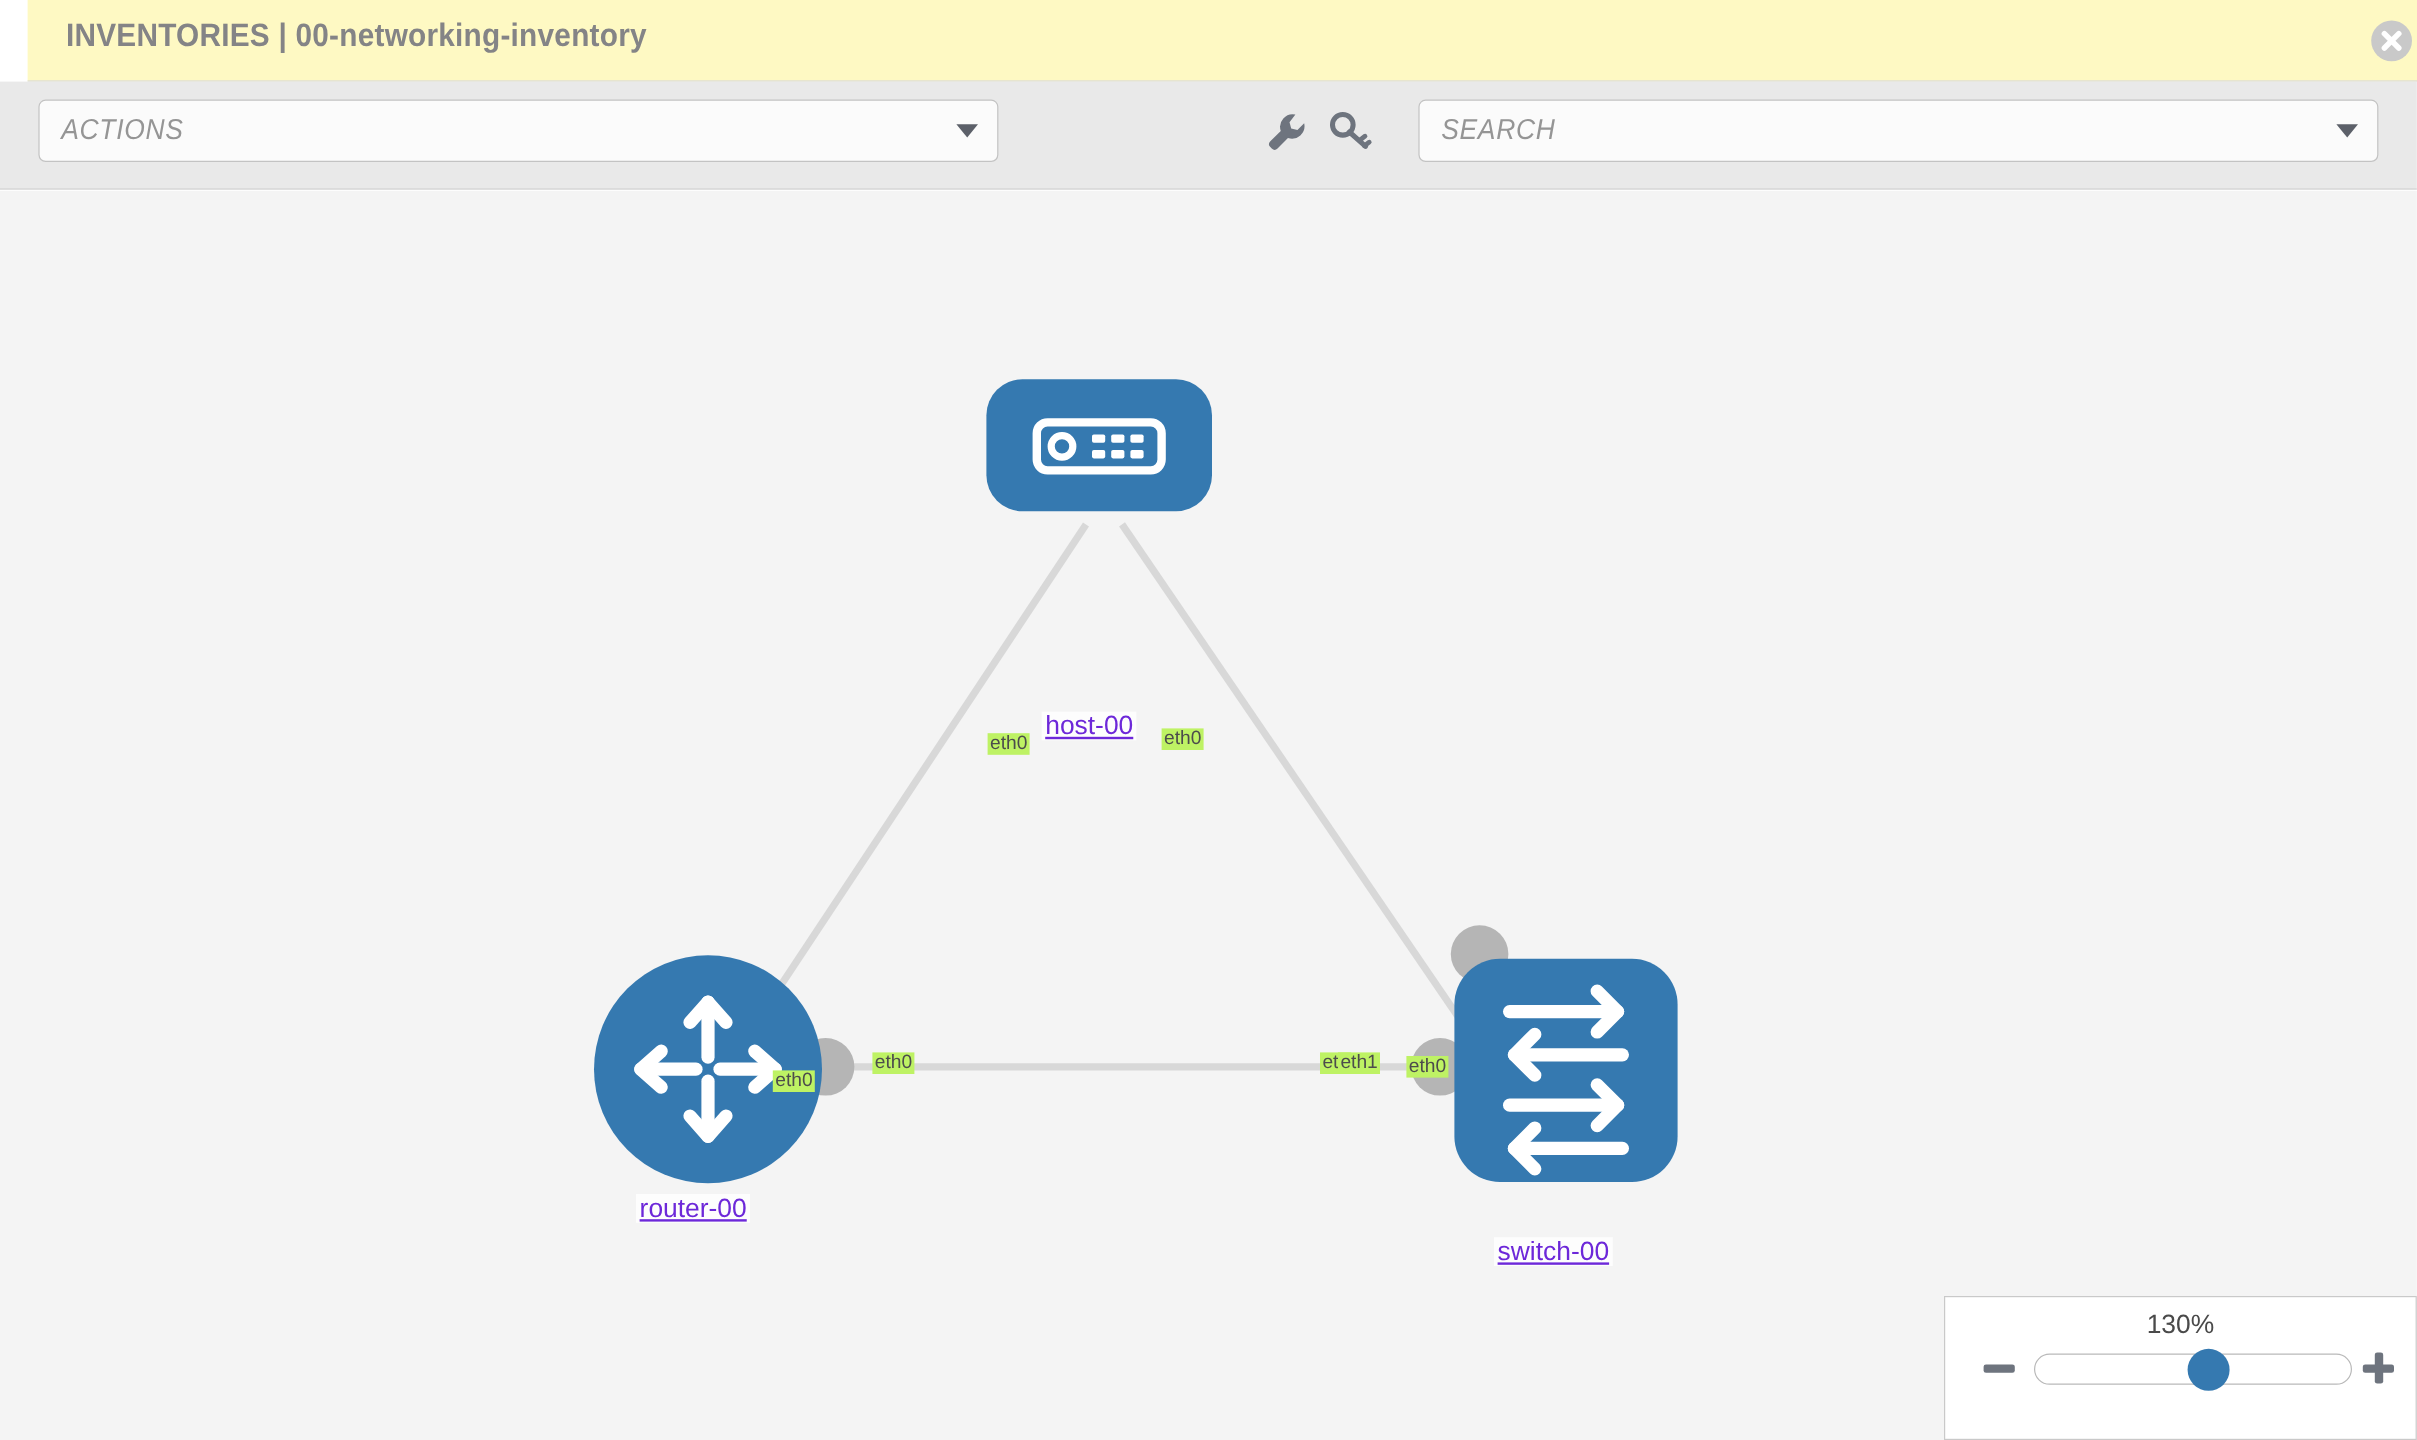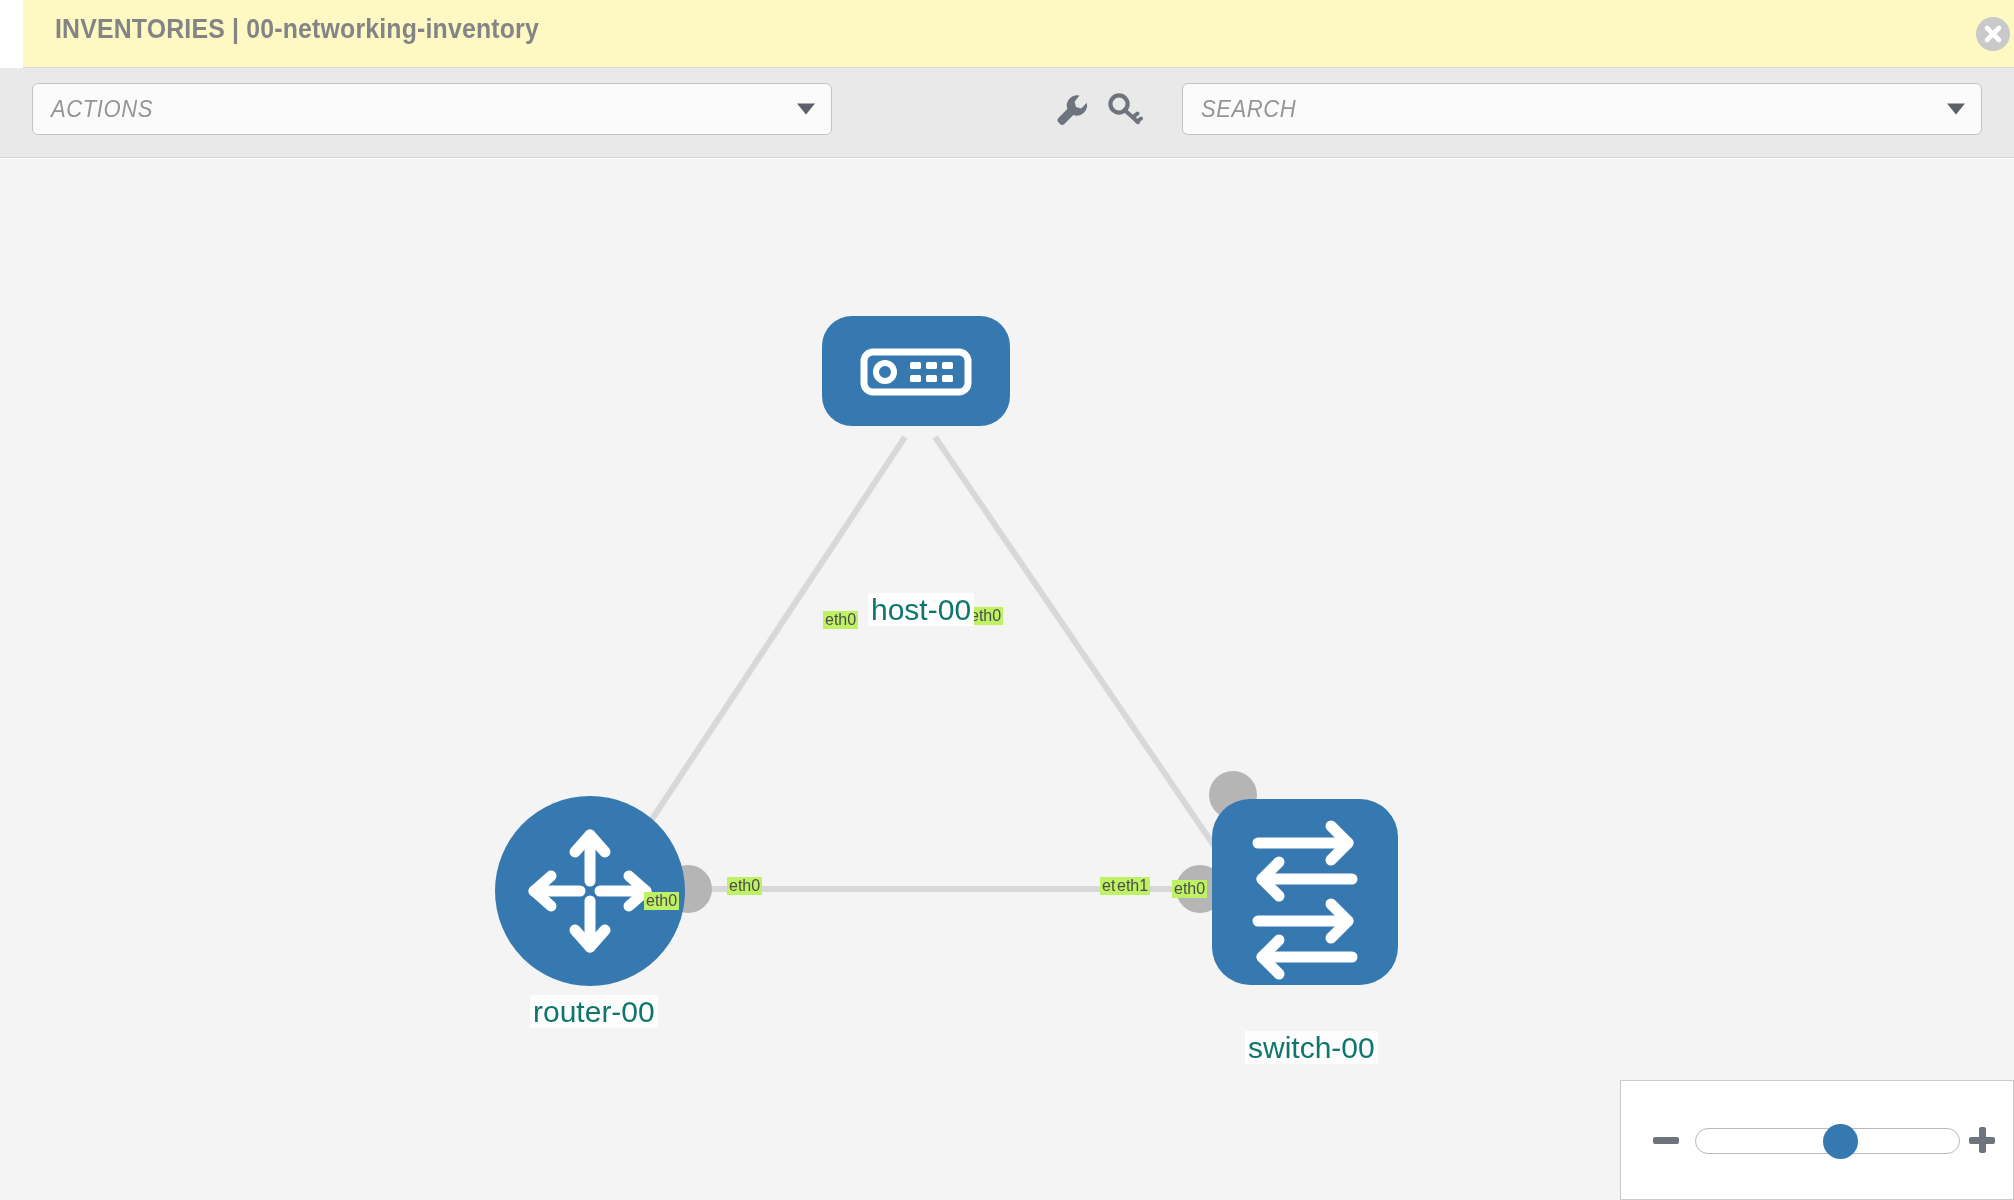--- a/index.html
+++ b/index.html
@@ -89,26 +89,27 @@
     position: absolute;
     font-size: 16px;
     color: #4c4c4c;
     background: #bef264;
     padding: 0 2px;
     white-space: nowrap;
     line-height: 1.15;
   }
   .node-label {
     position: absolute;
-    font-size: 30px;
-    color: #0f766e;
+    font-size: 22px;
+    color: #6d28d9;
     background: #fdfdfd;
     padding: 0 3px;
     white-space: nowrap;
     line-height: 1.1;
+    text-decoration: underline;
   }
 
   
   #zoom-control {
     position: absolute; left: 1620px; top: 1080px;
     width: 394px; height: 120px;
     background: #ffffff;
     border: 1px solid #c9c9c9;
   }
   #zoom-percent {
@@ -248,20 +249,21 @@
 
   <div class="edge-label" style="left:727px; top:718px;">eth0</div>
   <div class="edge-label" style="left:1100px; top:718px;">eth</div>
   <div class="edge-label" style="left:1115px; top:718px;text-align:right;">eth1</div>
 
   <div class="node-label" style="left:530px; top:836px;text-align:right;">router-00</div>
   <div class="node-label" style="left:1245px; top:872px;">switch-00</div>
 </div>
 
 <div id="zoom-control">
+  <div id="zoom-percent">130%</div>
 
   <div id="zoom-minus">
     <svg width="34" height="34" viewBox="0 0 34 34">
       <rect x="4" y="14" width="26" height="7" rx="2" fill="#6e747e"></rect>
     </svg>
   </div>
 
   <div id="zoom-slider">
     <div id="zoom-thumb"></div>
   </div>

